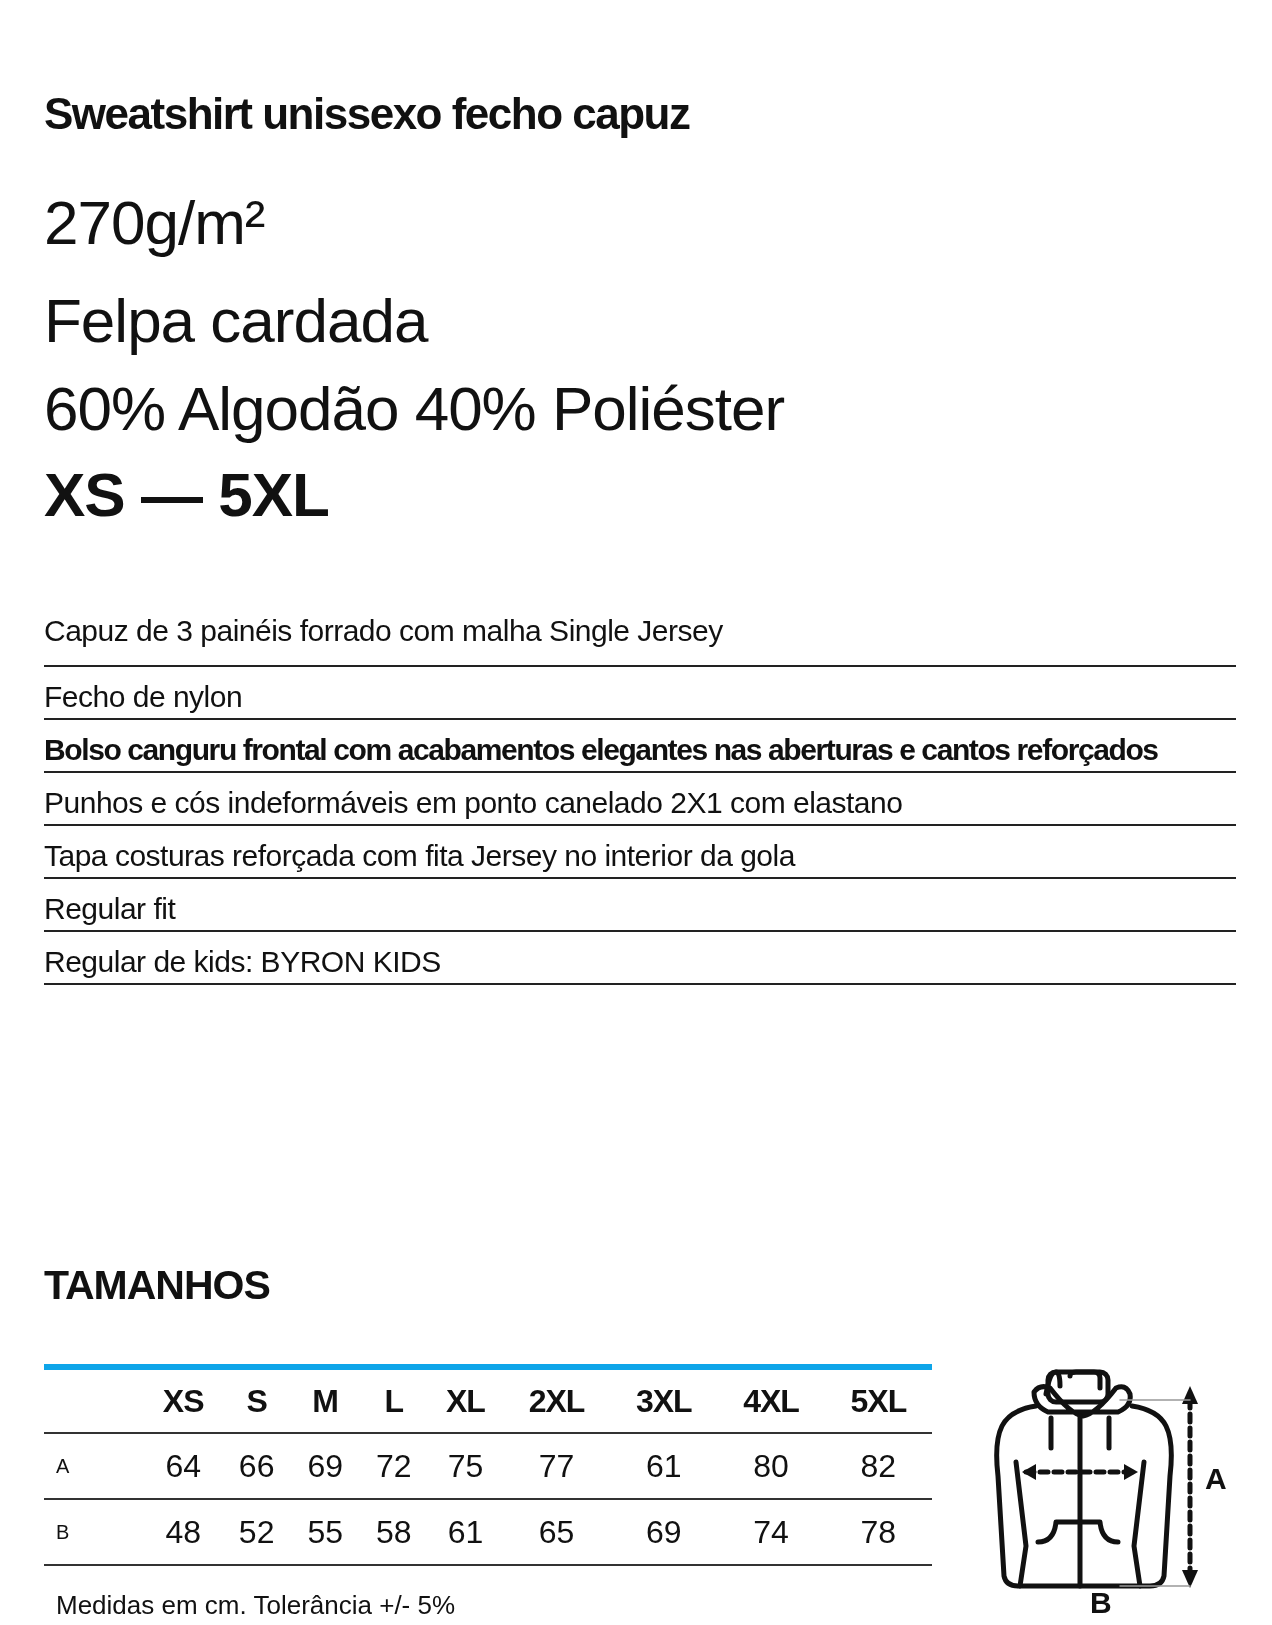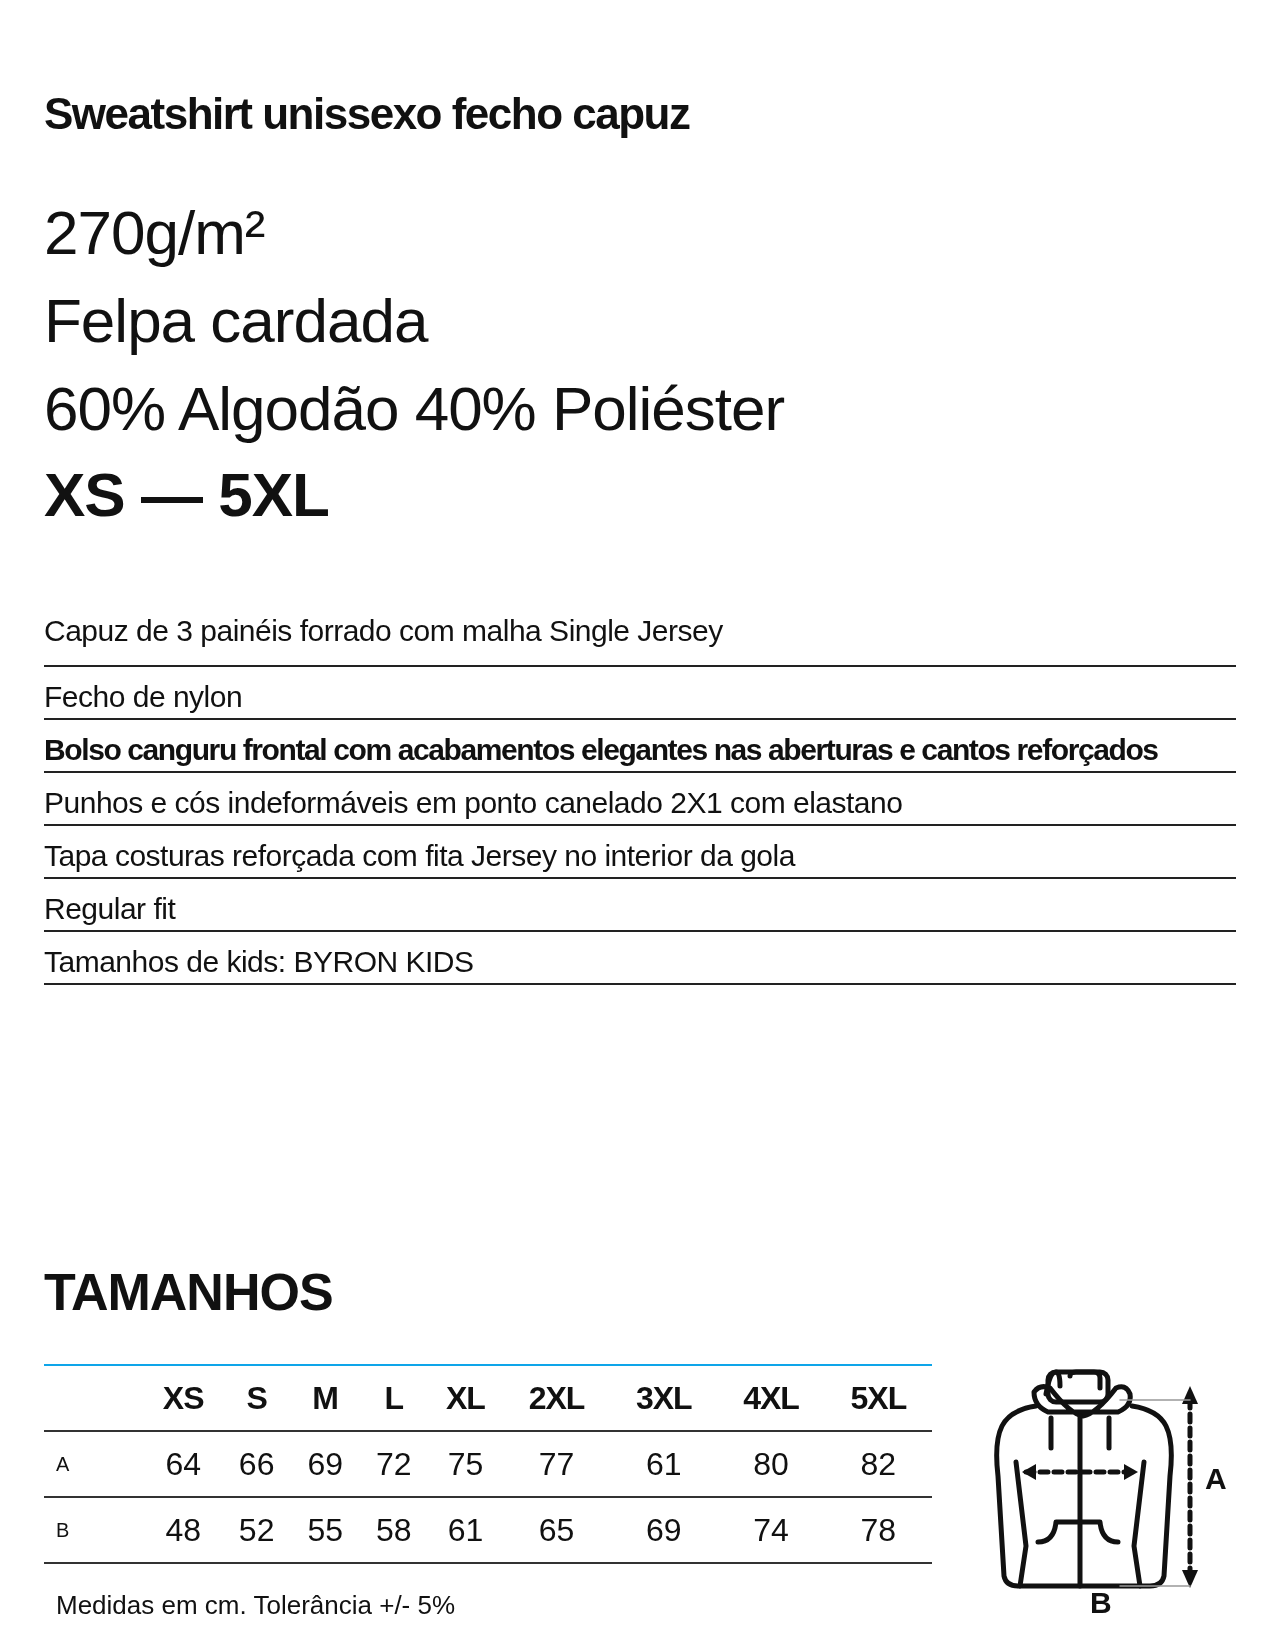--- a/index.html
+++ b/index.html
@@ -1,30 +1,30 @@
 <!DOCTYPE html>
 <html><head>
 <meta charset="utf-8">
 <style>
   html, body { margin: 0; padding: 0; background: #ffffff; }
   body { width: 1272px; height: 1625px; position: relative; overflow: hidden; color: #111; font-family: "Liberation Sans", sans-serif; }
   .title { position: absolute; left: 44px; top: 92px; font-size: 44px; font-weight: bold; letter-spacing: -1.5px; line-height: 1; white-space: nowrap; }
   .spec { position: absolute; left: 44px; font-size: 62px; font-weight: normal; letter-spacing: -1px; line-height: 1; white-space: nowrap; }
-  .spec.s1 { top: 202px; }
+  .spec.s1 { top: 192px; }
   .spec.s2 { top: 290px; }
   .spec.s3 { top: 378px; }
   .range { position: absolute; left: 44px; top: 464px; font-size: 62px; font-weight: bold; letter-spacing: -1px; line-height: 1; }
   .features { position: absolute; left: 44px; top: 611px; width: 1192px; margin: 0; padding: 0; list-style: none; }
   .features li { height: 53px; border-bottom: 2px solid #222; box-sizing: border-box; font-size: 30px; line-height: 32px; padding-top: 14px; white-space: nowrap; letter-spacing: -0.5px; }
   .features li:first-child { height: 56px; padding-top: 4px; }
   .features li.tight { letter-spacing: -1.4px; font-weight: bold; }
-  .sec-title { position: absolute; left: 44px; top: 1262px; font-size: 52px; font-weight: bold; letter-spacing: -1px; }
+  .sec-title { position: absolute; left: 44px; top: 1262px; font-size: 41px; font-weight: bold; letter-spacing: -1px; }
   table.sizes { position: absolute; left: 44px; top: 1364px; width: 888px; border-collapse: collapse; }
   table.sizes th, table.sizes td { text-align: center; font-size: 32px; padding: 0; }
-  table.sizes thead tr { height: 66px; border-top: 2px solid #0ea5e9; border-bottom: 2px solid #333; }
+  table.sizes thead tr { height: 66px; border-top: 6px solid #0ea5e9; border-bottom: 2px solid #333; }
   table.sizes thead th { font-weight: bold; letter-spacing: -1px; }
   table.sizes tbody tr { height: 66px; border-bottom: 2px solid #333; }
   table.sizes td.lbl { text-align: left; font-size: 20px; width: 88px; padding-left: 12px; }
   .note { position: absolute; left: 56px; top: 1590px; font-size: 26px; white-space: nowrap; }
   .diagram { position: absolute; left: 990px; top: 1366px; width: 260px; height: 259px; }
   .diagram .lbl-a { position: absolute; left: 215px; top: 96px; font-size: 30px; font-weight: bold; }
   .diagram .lbl-b { position: absolute; left: 100px; top: 220px; font-size: 30px; font-weight: bold; }
 </style>
 </head>
 <body>
@@ -35,21 +35,21 @@
 <div class="spec s3">60% Algodão 40% Poliéster</div>
 <div class="range">XS — 5XL</div>
 
 <ul class="features">
   <li>Capuz de 3 painéis forrado com malha Single Jersey</li>
   <li>Fecho de nylon</li>
   <li class="tight">Bolso canguru frontal com acabamentos elegantes nas aberturas e cantos reforçados</li>
   <li>Punhos e cós indeformáveis em ponto canelado 2X1 com elastano</li>
   <li>Tapa costuras reforçada com fita Jersey no interior da gola</li>
   <li>Regular fit</li>
-  <li>Tamanhos de kids: BYRON KIDS</li>
+  <li>Regular de kids: BYRON KIDS</li>
 </ul>
 
 <div class="sec-title">TAMANHOS</div>
 
 <table class="sizes">
   <thead>
     <tr>
       <th></th>
       <th>XS</th>
       <th>S</th>

